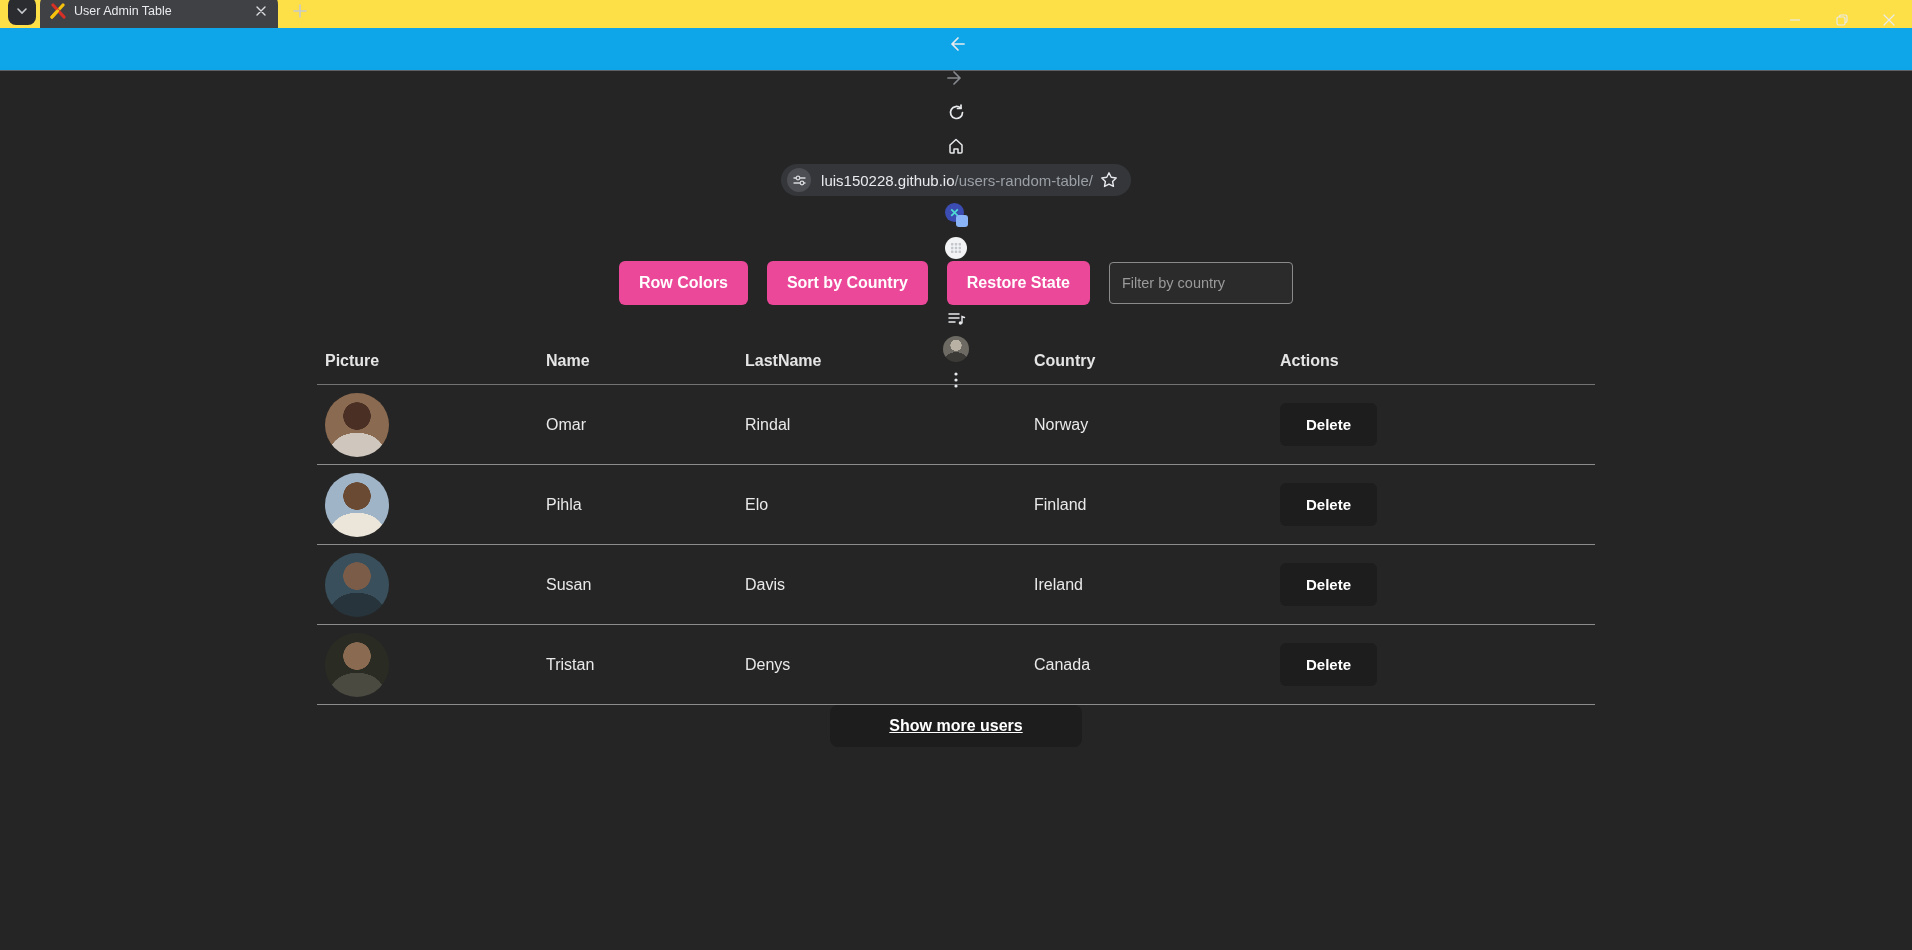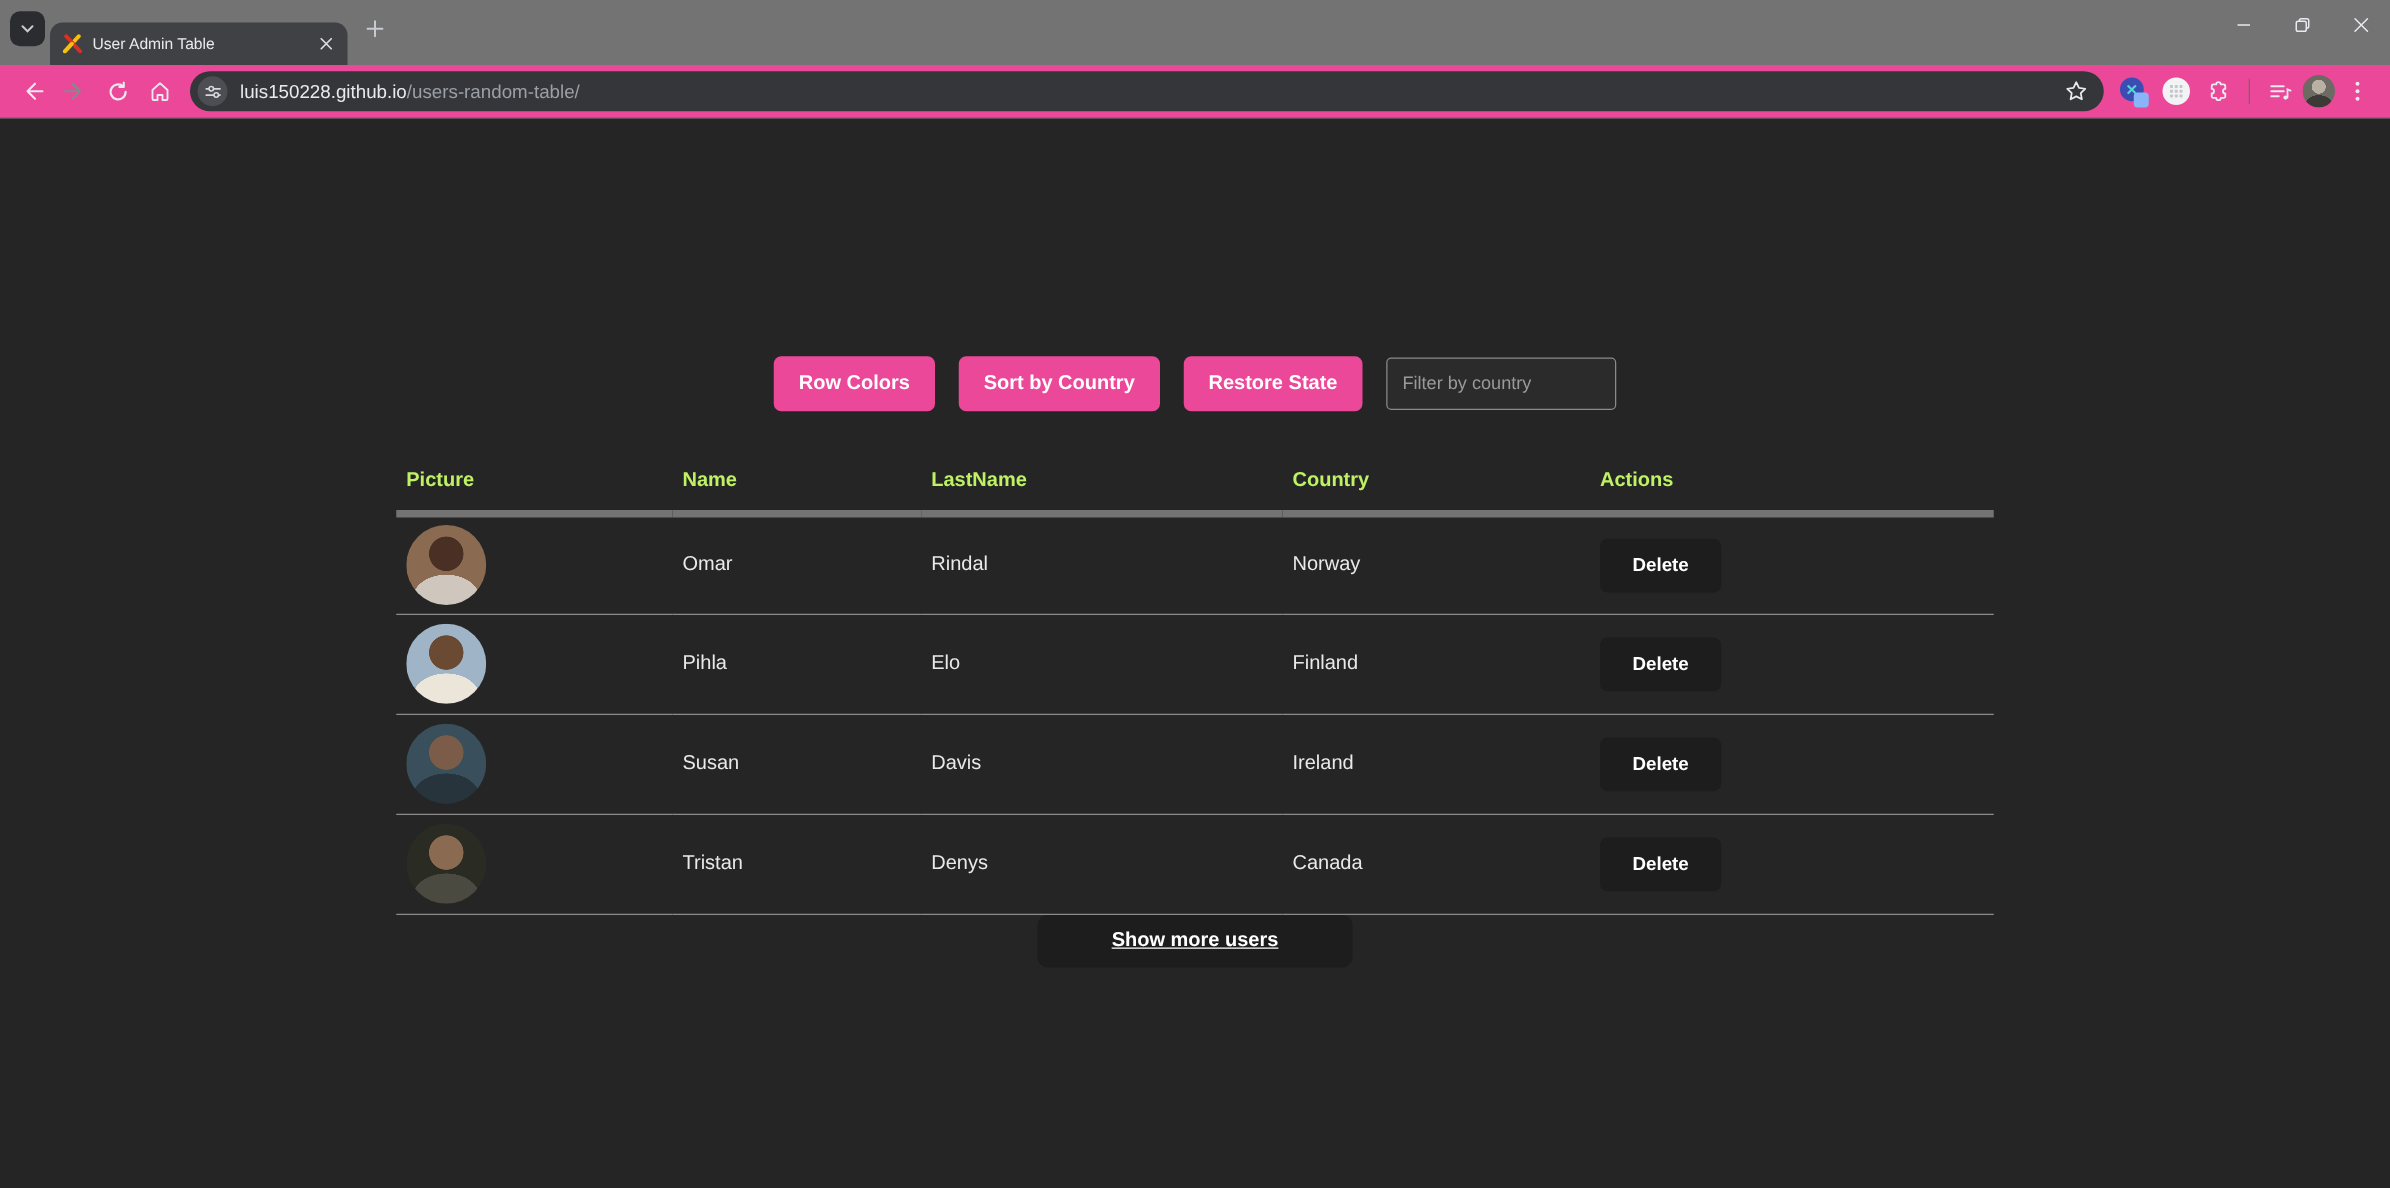--- a/index.html
+++ b/index.html
@@ -5,21 +5,21 @@
   * { box-sizing: border-box; }
   html,body { margin:0; padding:0; }
   body {
     width:1912px; height:950px; overflow:hidden;
     background:#252525;
     font-family:"Liberation Sans", sans-serif;
     -webkit-font-smoothing:antialiased;
   }
   
   .tabstrip {
-    height:52px; background:#737373;
+    height:28px; background:#fde047;
     display:flex; align-items:flex-end; position:relative;
   }
   .tab-search-btn {
     width:28px; height:28px; margin:0 4px 6px 8px; align-self:center;
     background:#2b2c30; border-radius:8px;
     display:flex; align-items:center; justify-content:center; cursor:pointer;
   }
   .tab {
     width:238px; height:34px; background:#404145;
     border-radius:10px 10px 0 0;
@@ -31,22 +31,22 @@
     overflow:hidden; text-overflow:ellipsis;
   }
   .tab-close { width:18px; height:18px; border-radius:50%;
     display:flex; align-items:center; justify-content:center; cursor:pointer; }
   .new-tab-btn { width:28px; height:28px; margin:0 0 6px 8px; align-self:center;
     display:flex; align-items:center; justify-content:center; border-radius:6px; cursor:pointer; }
   .win-controls { position:absolute; right:0; top:0; height:40px; display:flex; }
   .win-btn { width:47px; height:40px; display:flex; align-items:center; justify-content:center; cursor:pointer; }
 
   .toolbar {
-    height:43px; background:#ec4899; border-bottom:1px solid #5f6064;
-    display:flex; align-items:center; padding:0 10px; gap:2px;
+    height:43px; background:#0ea5e9; border-bottom:1px solid #5f6064;
+    display:flex; align-items:center; padding:0 10px; gap:2px;flex-direction:column;
   }
   .tb-icon { width:32px; height:32px; border-radius:50%;
     display:flex; align-items:center; justify-content:center; cursor:pointer; flex:0 0 auto; }
   .omnibox {
     flex:1; height:32px; margin:0 6px; background:#35363a;
     border-radius:16px; display:flex; align-items:center; padding:0 6px 0 6px;
     min-width:0; cursor:text;
   }
   .tune-wrap { width:24px; height:24px; border-radius:50%; background:#4d4e53;
     display:flex; align-items:center; justify-content:center; margin-right:10px; cursor:pointer; flex:0 0 auto; }
@@ -79,22 +79,22 @@
   .filter-input {
     width:184px; height:42px; background:#2b2b2c;
     border:1px solid #8a8a8a; border-radius:4px;
     color:#dddddd; font-family:inherit; font-size:14.5px; padding:0 12px; outline:none;
   }
   .filter-input::placeholder { color:#9a9a9a; }
 
   .table-wrap { width:1278px; margin:47px auto 0; }
   table.users { width:100%; border-collapse:collapse; color:#e9e9e9; font-size:16px; table-layout:fixed; }
   table.users th {
-    text-align:left; color:#bef264; font-weight:bold; font-size:16px;
-    padding:0 0 14px 8px; border-bottom:6px solid #737373;
+    text-align:left; color:#e5e5e5; font-weight:bold; font-size:16px;
+    padding:0 0 14px 8px; border-bottom:1px solid #737373;
   }
   table.users td {
     height:80px; padding:0 0 0 8px; vertical-align:middle;
     border-bottom:1px solid #8c8c8c;
   }
   .avatar { width:64px; height:64px; border-radius:50%; background:#777; overflow:hidden; }
   .delete-btn {
     background:#1d1d1e; color:#ffffff; border:none; border-radius:6px;
     font-family:inherit; font-size:15px; font-weight:bold;
     padding:13px 26px; cursor:pointer;

